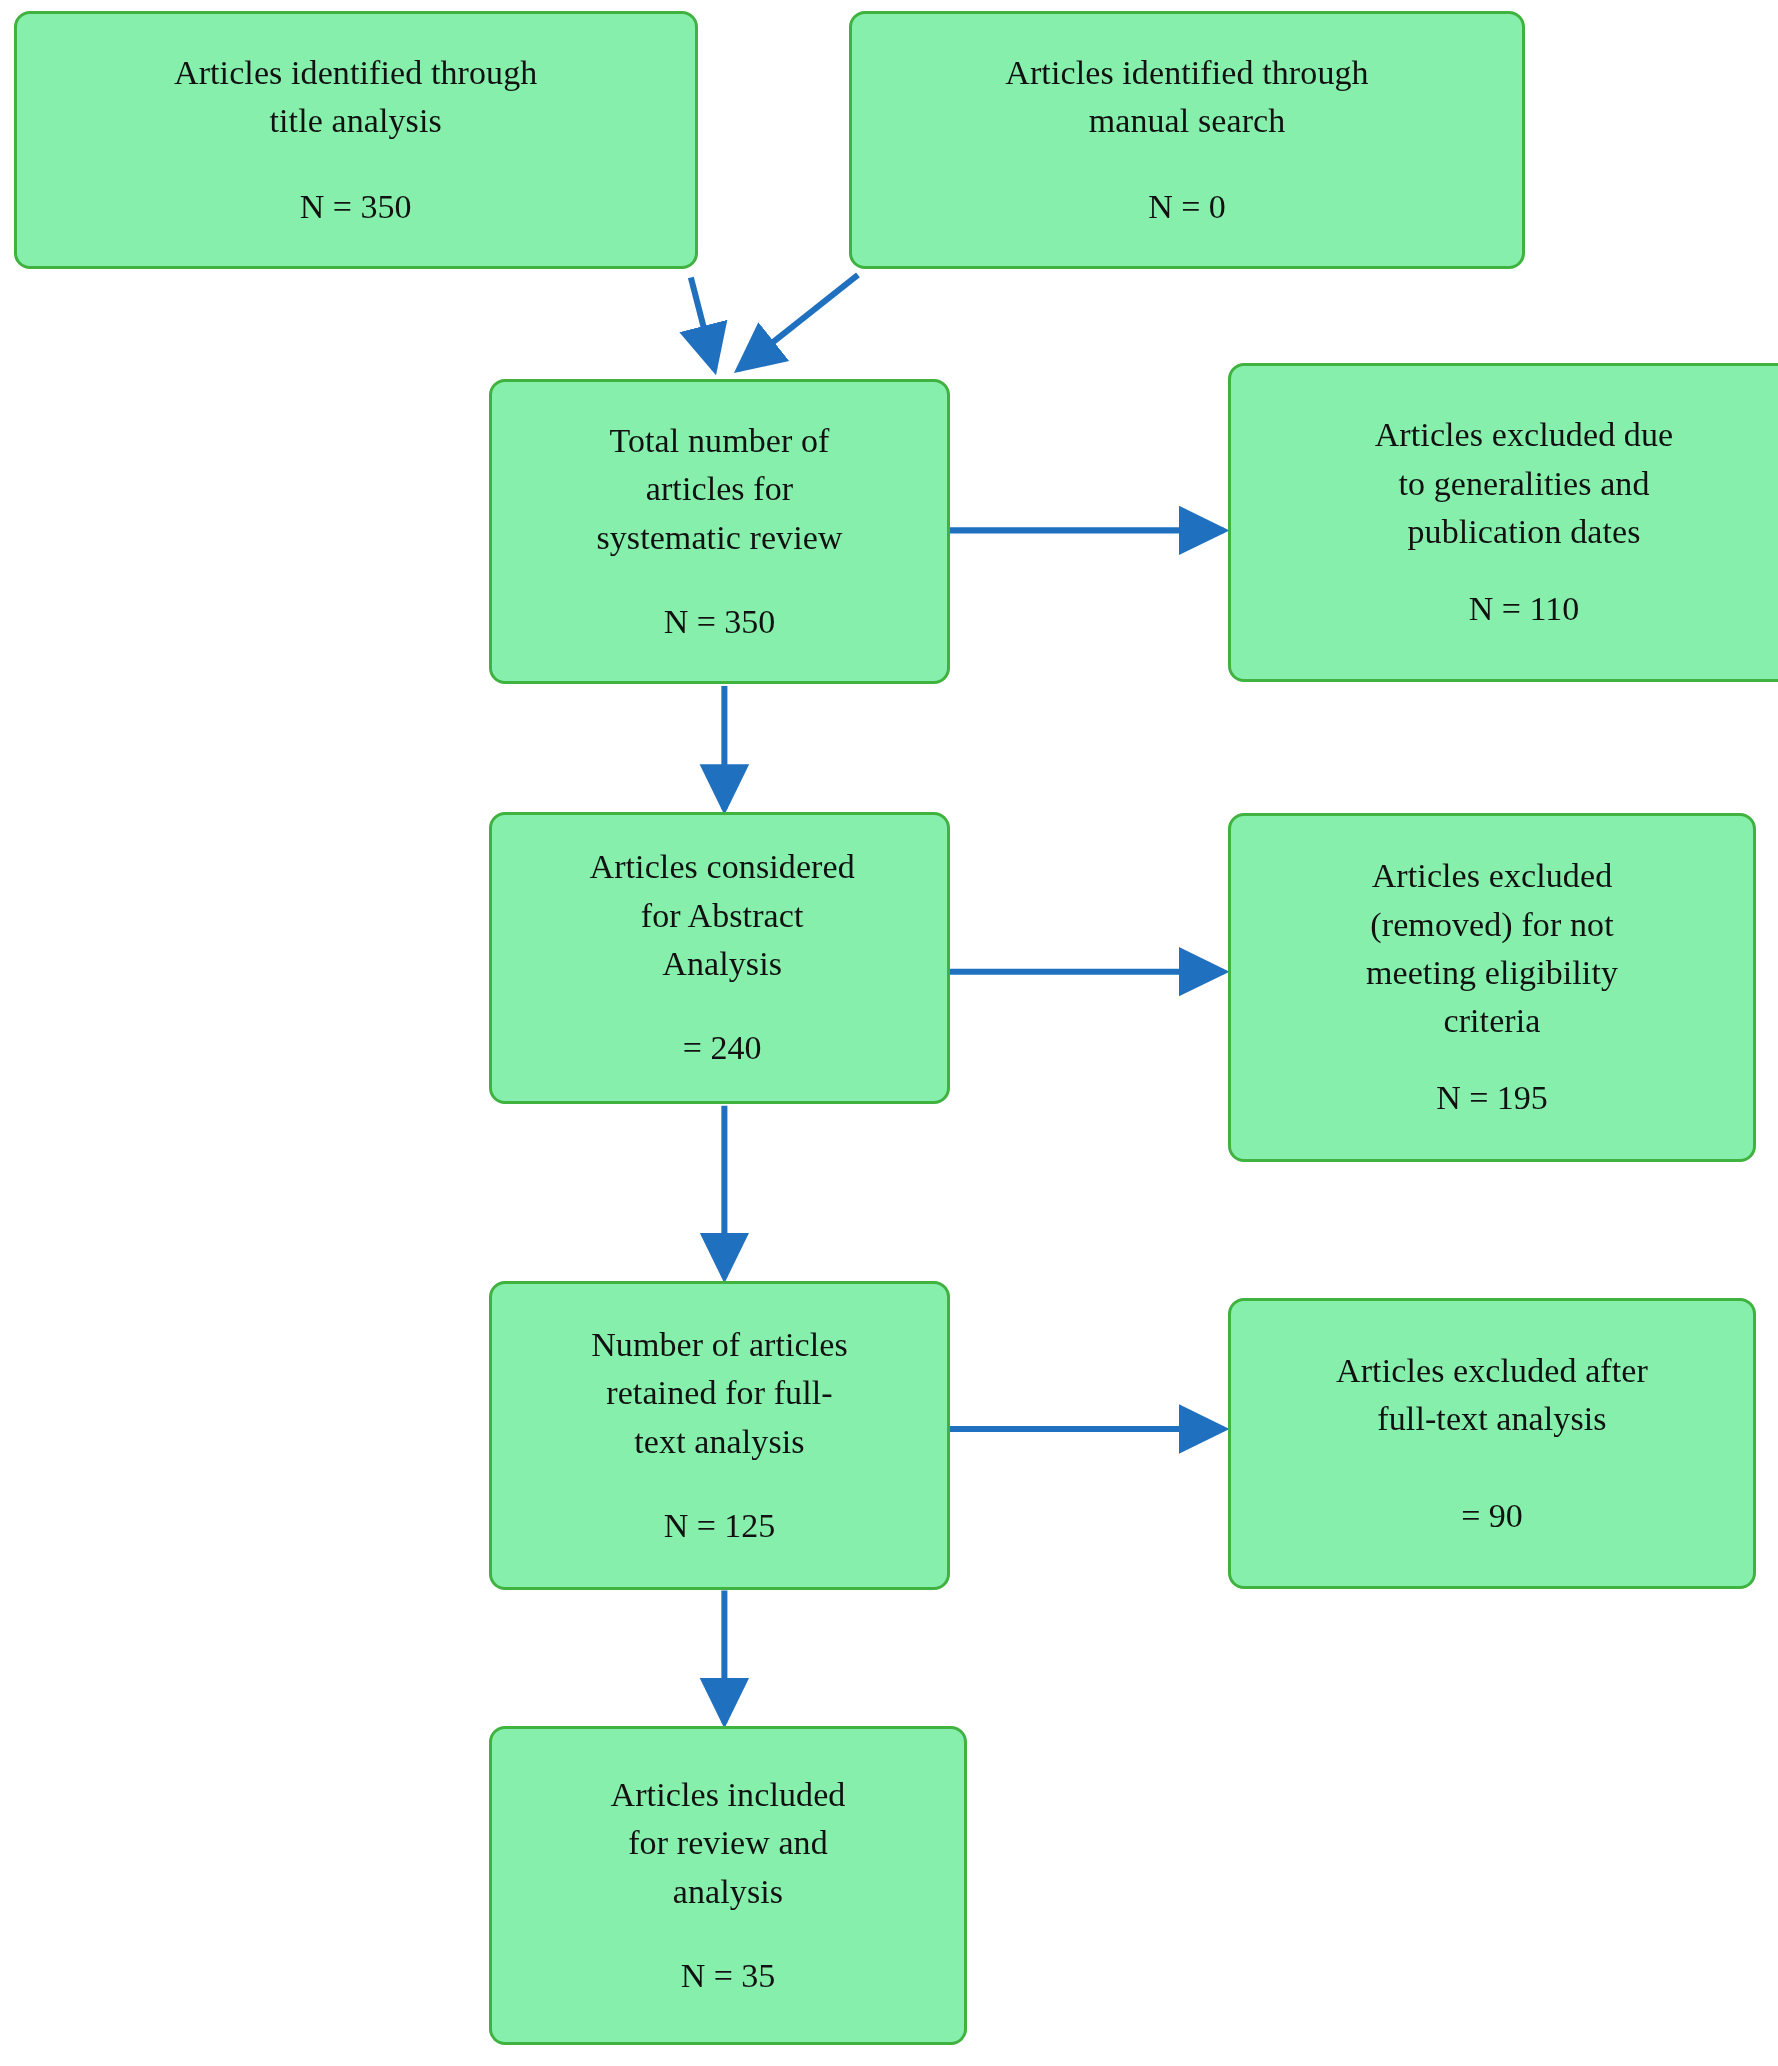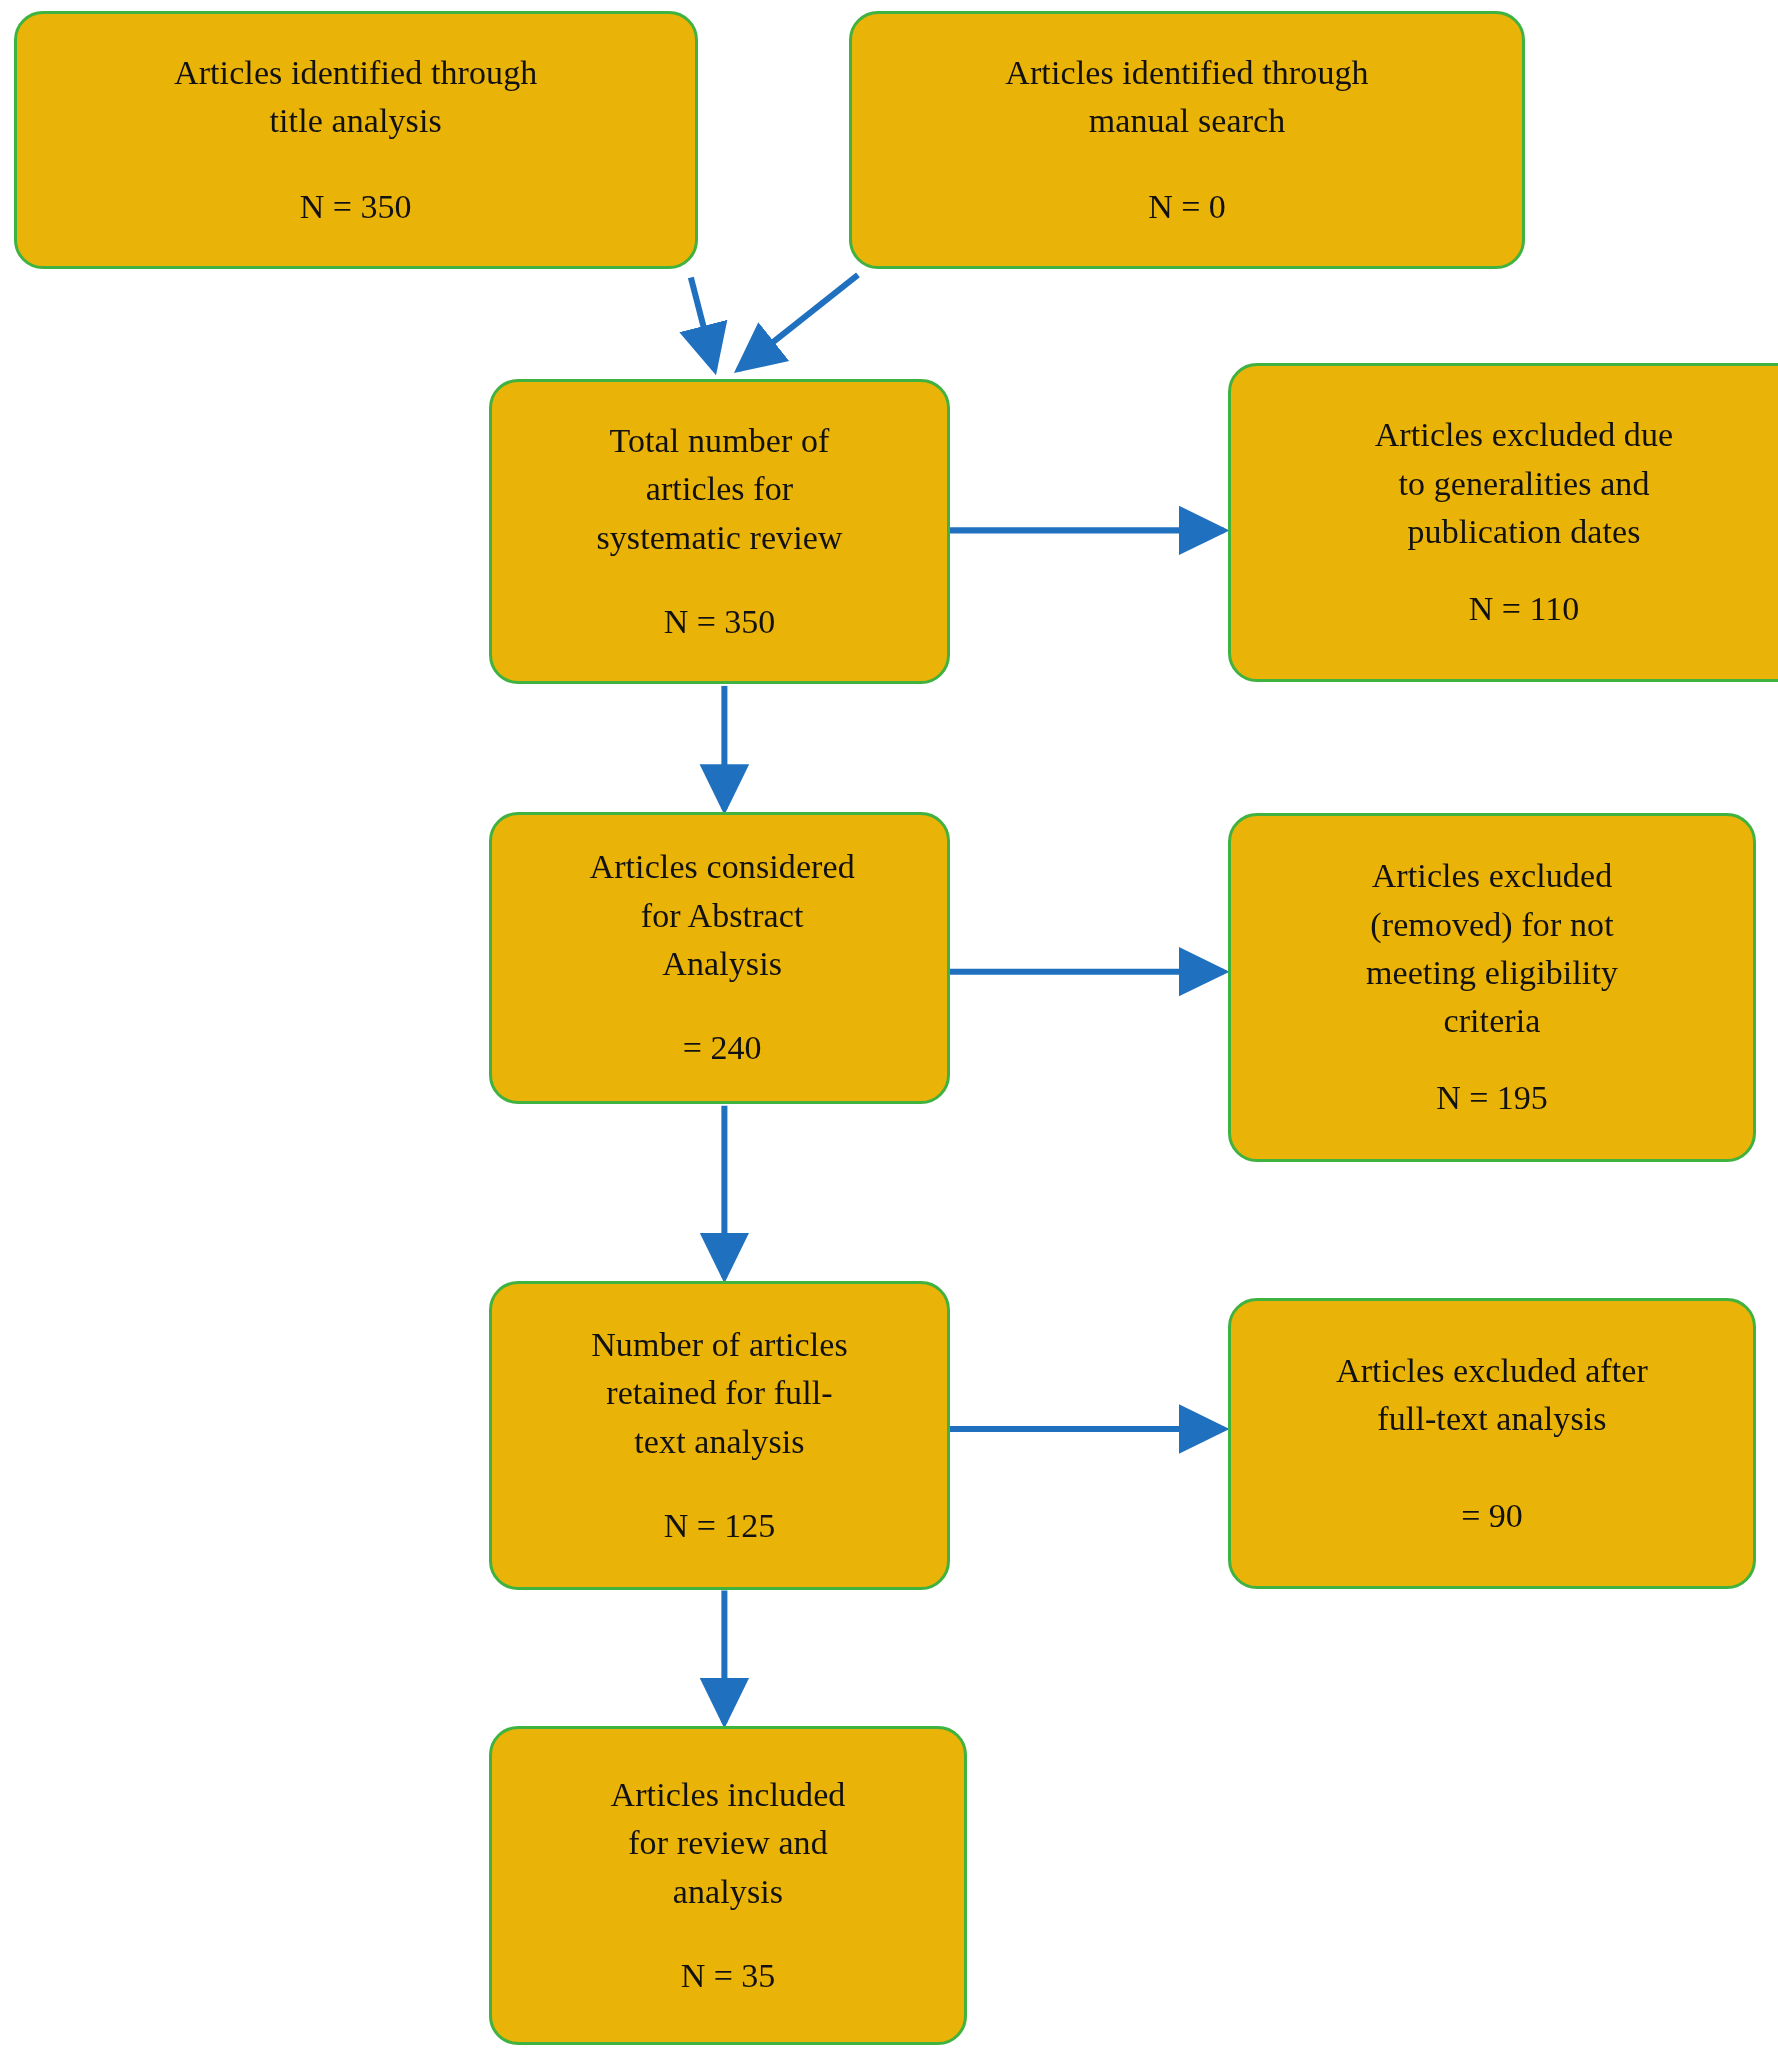--- a/index.html
+++ b/index.html
@@ -21,22 +21,22 @@
     left: 0;
     top: 0;
     width: 1778px;
     height: 2066px;
     pointer-events: none;
   }
   .node {
     position: absolute;
     box-sizing: border-box;
     border: 3.8px solid #3FB23F;
-    border-radius: 29px;
-    background: #eab308;
+    border-radius: 16px;
+    background: #86efac;
     display: flex;
     flex-direction: column;
     align-items: center;
     justify-content: center;
     color: #111111;
     text-align: center;
     padding: 10px 18.7px;
   }
   .node .title {
     font-size: 34px;

